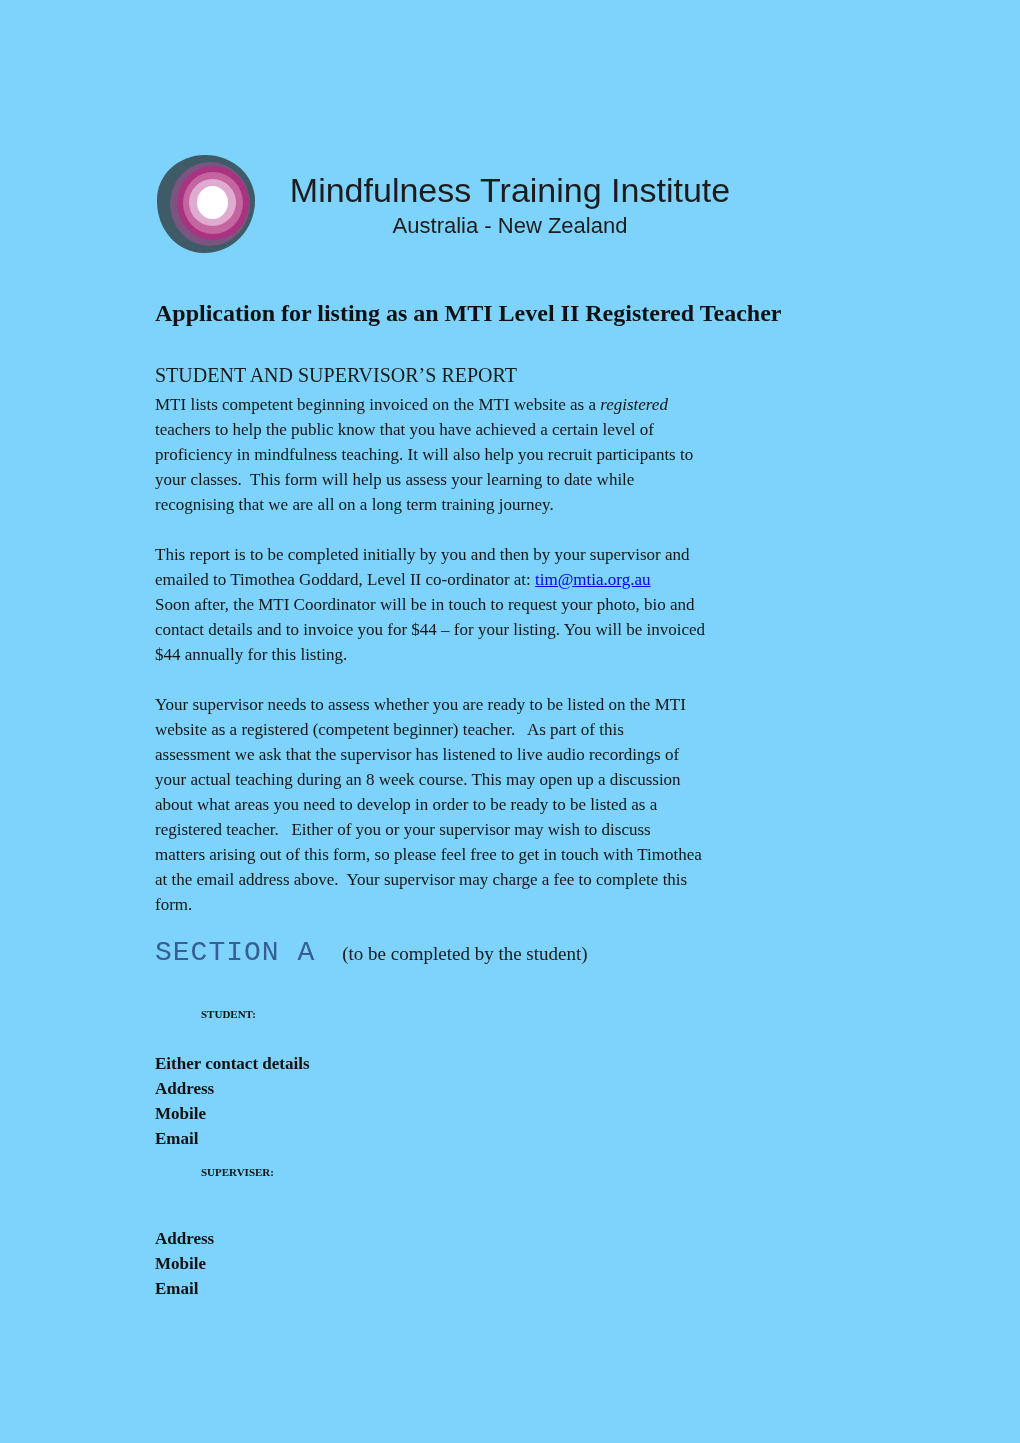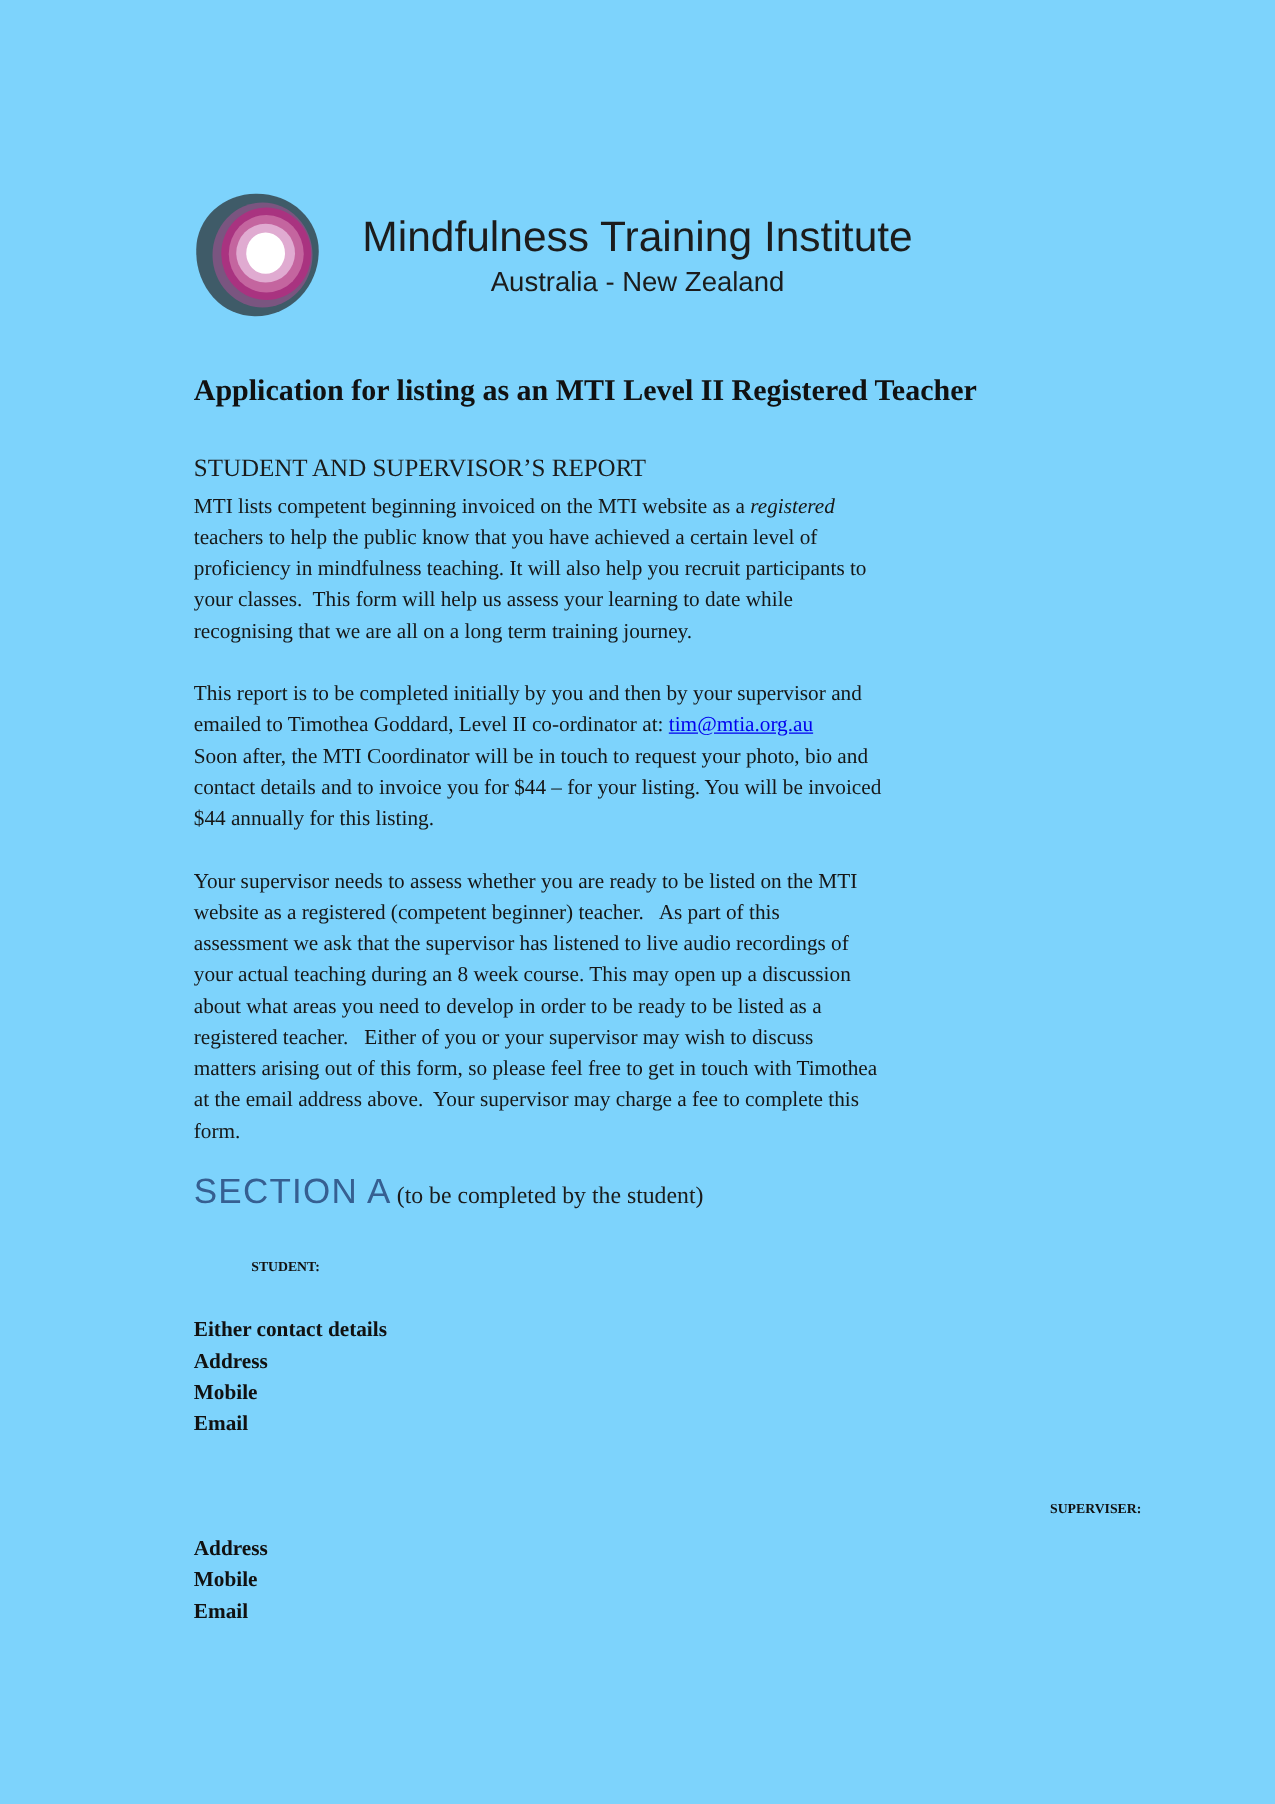--- a/index.html
+++ b/index.html
@@ -32,31 +32,31 @@
   .report-heading{position:absolute;left:155px;top:362px;width:712px;
              font-size:20px;line-height:27px;font-weight:400;color:#1b1b1b;}
   .para{position:absolute;left:155px;width:714px;font-size:17px;line-height:25px;
         white-space:pre-wrap;color:#161616;}
   .para-1{top:392px;}
   .para-2{top:542px;}
   .para-3{top:692px;}
   .para em{font-style:italic;margin-top:38px;}
   .email-link{color:#0000ee;text-decoration:underline;cursor:pointer;}
   .section-a{position:absolute;left:155px;top:936px;width:712px;white-space:nowrap;}
-  .section-a-title{font-family:Liberation Sans, sans-serif;font-size:28px;line-height:34px;
+  .section-a-title{font-family:Liberation Mono, monospace;font-size:28px;line-height:34px;
                    color:#365f91;letter-spacing:1px;}
-  .section-a-sub{font-size:19px;color:#1b1b1b;margin-left:4px;}
+  .section-a-sub{font-size:19px;color:#1b1b1b;margin-left:27px;}
   .bold-line{position:absolute;left:155px;width:712px;font-size:11px;line-height:25px;
              font-weight:700;color:#111;margin-left:46px;}
   .student-heading{top:1002px;}
   .details-block{position:absolute;left:155px;width:712px;font-size:17px;line-height:25px;
                  font-weight:700;color:#111;}
   .details-block span{display:block;}
   .student-details{top:1051px;}
-  .superviser-heading{top:1195px;text-align:right;}
+  .superviser-heading{top:1160px;}
   .supervisor-details{top:1226px;}
 </style>
 </head>
 <body>
 
 <div class="page">
 
   <div class="logo">
     <div class="ring ring-outer" style="background: rgb(63, 91, 104);"></div>
     <div class="ring ring-purple" style="background: rgb(122, 85, 128);"></div>

